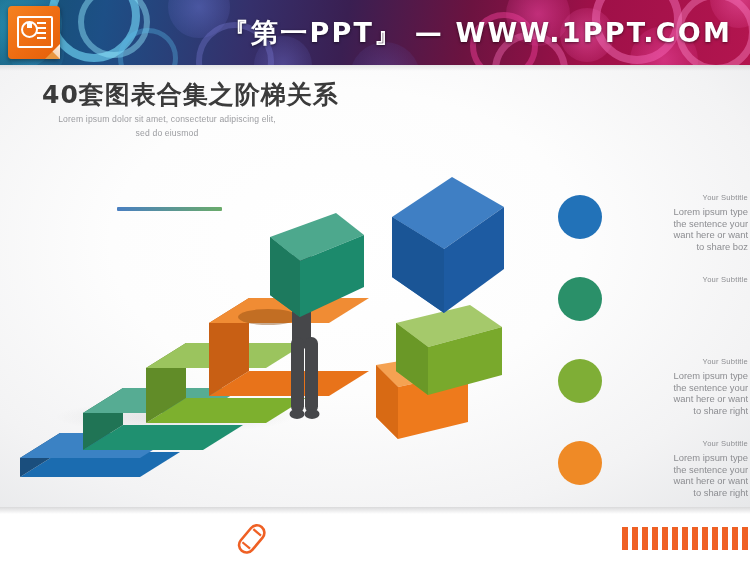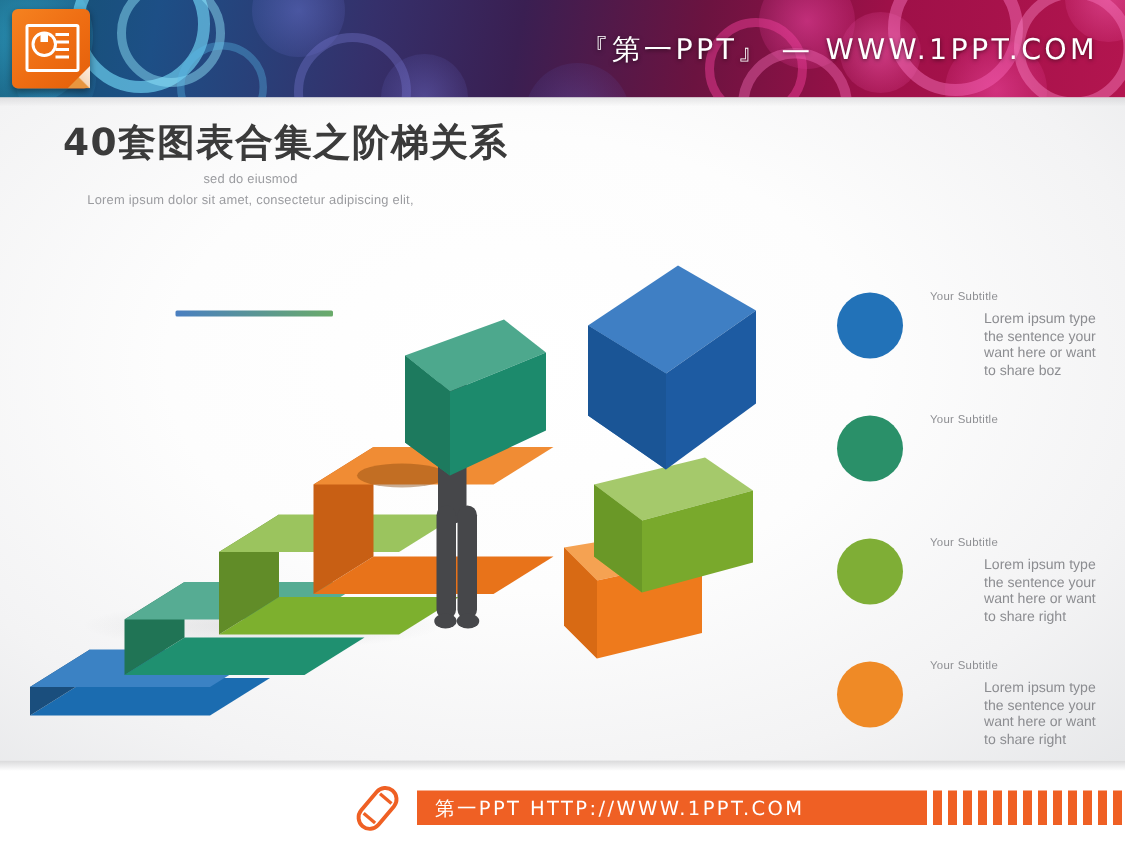--- a/index.html
+++ b/index.html
@@ -5,21 +5,21 @@
   html,body{margin:0;padding:0;background:#fff;}
   body{width:750px;height:563px;overflow:hidden;font-family:"Liberation Sans","DejaVu Sans",sans-serif;}
   .page{position:relative;width:750px;height:563px;overflow:hidden;background:#ffffff;}
 
   
   .topbar{position:absolute;left:0;top:0;width:750px;height:65px;overflow:hidden;
     background:linear-gradient(100deg,#12536e 0%,#1d4f86 14%,#35306b 33%,#3a1f52 46%,#6b1340 62%,#9e1048 78%,#b3154f 100%);}
   .bokeh{position:absolute;border-radius:50%;pointer-events:none;}
   .bk-ring{border-style:solid;background:transparent;}
   .topbar-title{position:absolute;right:18px;top:50%;transform:translateY(-50%);
-    color:#ffffff;font-size:19px;letter-spacing:2.2px;font-weight:normal;white-space:nowrap;
+    color:#ffffff;font-size:27px;letter-spacing:2.2px;font-weight:bold;white-space:nowrap;
     text-shadow:0 1px 3px rgba(0,0,0,.55);font-family:"DejaVu Sans","Liberation Sans",sans-serif;}
   .topbar-shadow{position:absolute;left:0;top:65px;width:750px;height:9px;
     background:linear-gradient(to bottom,rgba(120,120,125,.40),rgba(120,120,125,0));}
 
   
   .logo{position:absolute;left:8px;top:6px;width:52px;height:53px;
     background:linear-gradient(135deg,#f58220 0%,#ee6c12 55%,#e45f0a 100%);
     border-radius:4px;box-shadow:0 2px 5px rgba(0,0,0,.45);}
   .logo .fold{position:absolute;right:0;bottom:0;width:15px;height:15px;
     background:linear-gradient(225deg,#fdf0e4 0%,#f6d8ba 48%,#e8963f 52%,#e8963f 100%);
@@ -40,21 +40,21 @@
     letter-spacing:1px;font-family:"DejaVu Sans","Liberation Sans",sans-serif;white-space:nowrap;}
   .subline{position:absolute;left:42px;top:47px;width:250px;text-align:center;
     font-size:8.6px;color:#9b9ca0;line-height:14px;letter-spacing:.15px;}
   .accent{position:absolute;left:117px;top:142px;width:105px;height:4px;
     background:linear-gradient(to right,#4a7fc1,#6aab6a);border-radius:1px;}
 
   
   .list{position:absolute;left:556px;top:128px;width:190px;}
   .row{position:relative;height:82px;}
   .dot{position:absolute;left:2px;top:2px;width:44px;height:44px;border-radius:50%;}
-  .txtwrap{position:absolute;left:64px;top:0;width:118px;}
+  .txtwrap{position:absolute;left:74px;top:0;width:118px;text-align:right;}
   .sub{font-size:7.6px;color:#8d8e92;letter-spacing:.2px;margin-bottom:4px;}
   .body{font-size:9.4px;color:#8c8d91;line-height:11.6px;margin-left:36px;}
 
   
   .art{position:absolute;left:0;top:0;width:560px;height:442px;}
 
   
   .footer{position:absolute;left:0;top:507px;width:750px;height:56px;background:#ffffff;}
   .footer:before{content:"";position:absolute;left:0;top:0;width:750px;height:7px;
     background:linear-gradient(to bottom,rgba(140,140,145,.33),rgba(140,140,145,0));}
@@ -102,22 +102,22 @@
     </div>
 
     <div class="topbar-title">『第一PPT』 — WWW.1PPT.COM</div>
   </div>
   <div class="topbar-shadow"></div>
 
   <div class="slide">
 
     <div class="headline">40套图表合集之阶梯关系</div>
     <div class="subline">
+      <div>Lorem ipsum dolor sit amet, consectetur adipiscing elit,</div>
       <div>sed do eiusmod</div>
-      <div>Lorem ipsum dolor sit amet, consectetur adipiscing elit,</div>
     </div>
     <div class="accent"></div>
 
     <svg class="art" viewBox="0 0 560 442">
       <defs>
         <radialGradient id="gshadow" cx="50%" cy="50%" r="50%">
           <stop offset="0%" stop-color="#5a5a60" stop-opacity=".42"></stop>
           <stop offset="100%" stop-color="#5a5a60" stop-opacity="0"></stop>
         </radialGradient>
       </defs>
@@ -234,19 +234,16 @@
   </div>
 
   <div class="footer">
     <svg class="pen" viewBox="0 0 38 36">
       <g transform="rotate(40 19 18)">
         <rect x="12" y="2" width="15" height="31" rx="7.5" fill="none" stroke="#ef6024" stroke-width="2.6"></rect>
         <line x1="14.5" y1="9" x2="24.5" y2="9" stroke="#ef6024" stroke-width="2.2"></line>
         <line x1="14.5" y1="26" x2="24.5" y2="26" stroke="#ef6024" stroke-width="2.2"></line>
       </g>
     </svg>
-    <div class="fbar">
-      <span>第一PPT HTTP://WWW.1PPT.COM</span>
-    </div>
     <div class="ticks"></div>
   </div>
 
 </div>
 
 </body></html>

